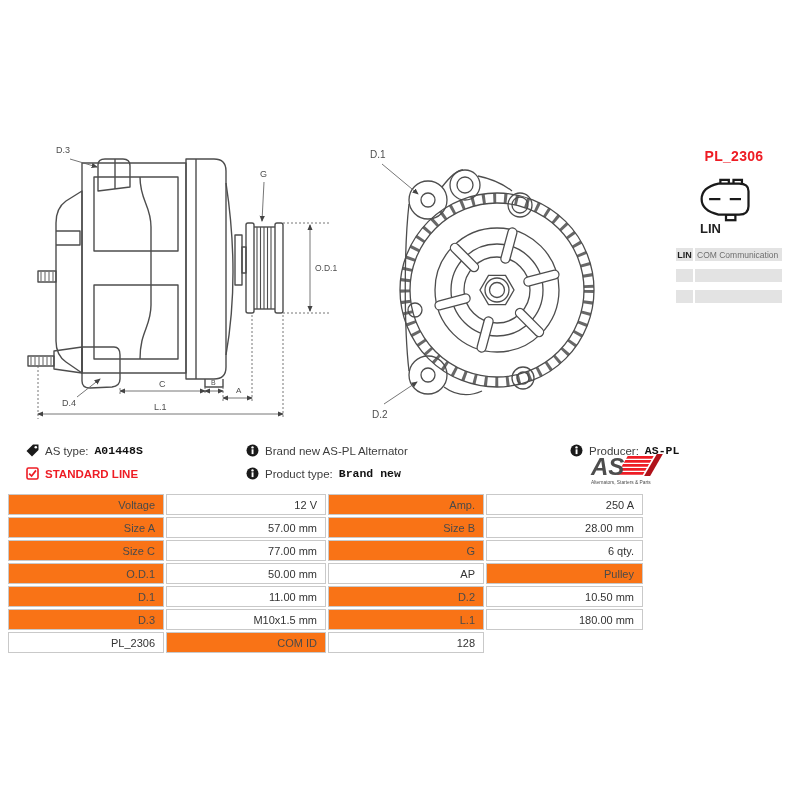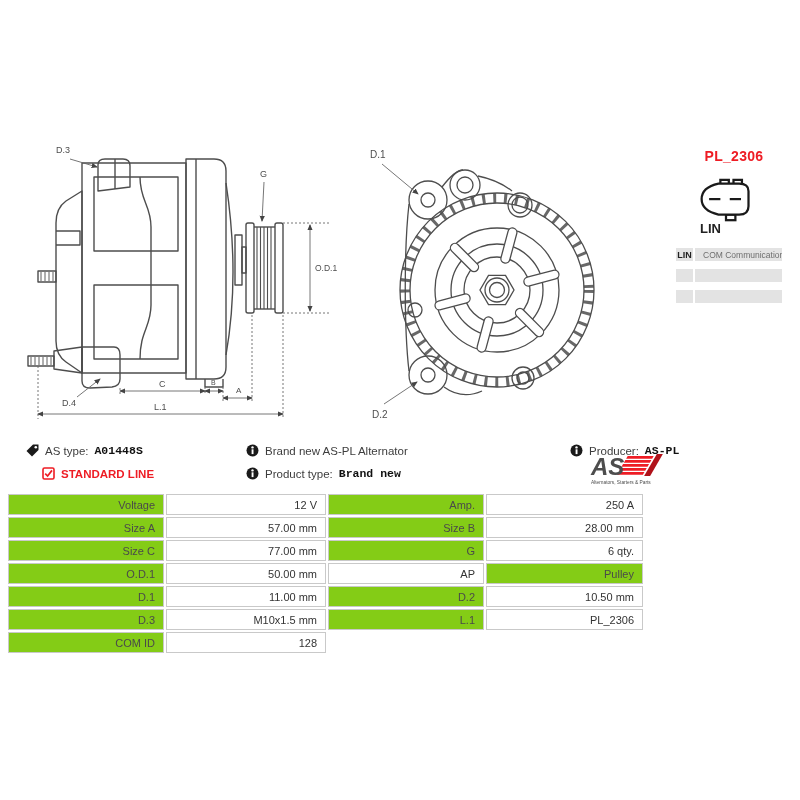--- a/index.html
+++ b/index.html
@@ -8,36 +8,36 @@
 
   
   .plug-panel{position:absolute;left:676px;top:148px;width:116px;}
   .plug-code{width:116px;text-align:center;font-size:14px;font-weight:bold;color:#ee1c24;letter-spacing:.3px;}
   .plug-svg{display:block;margin:14px 0 0 20px;}
   .plug-name{margin:-2px 0 0 24px;font-size:13px;font-weight:bold;color:#222;}
   .mini-table{margin-top:12px;width:106px;}
   .mini-row{display:flex;gap:2px;margin-bottom:8px;height:13px;}
   .mini-key{width:17px;background:#e3e3e3;display:flex;align-items:center;justify-content:center;
             font-size:9px;font-weight:bold;color:#222;}
-  .mini-val{flex:1;background:#e3e3e3;display:flex;align-items:center;padding-left:8px;
+  .mini-val{flex:1;background:#e3e3e3;display:flex;align-items:center;padding-left:2px;
             font-size:8.5px;color:#6e6e6e;white-space:nowrap;overflow:hidden;}
 
   
   .info-item{position:absolute;display:flex;align-items:center;gap:6px;font-size:11.5px;color:#3d3d3d;white-space:nowrap;}
   .info-item b{color:#111;font-family:Liberation Mono, monospace;}
-  .info-item.red{color:#ee1c24;font-weight:bold;margin-left:16px;}
+  .info-item.red{color:#ee1c24;font-weight:bold;}
 
   .logo-wrap{position:absolute;left:590px;top:452px;}
 
   
   .spec-table{position:absolute;left:8px;top:494px;display:grid;
               grid-template-columns:156px 160px 156px 157px;gap:2px;}
   .cell{border:1px solid #c9c9c9;height:19px;display:flex;align-items:center;justify-content:flex-end;
         padding-right:8px;font-size:11px;}
-  .cell.lbl{background:#84cc16;color:#4a4a4a;}
+  .cell.lbl{background:#f97316;color:#4a4a4a;}
   .cell.val{background:#fff;color:#333;text-align:right;}
 
   svg text{font-family:"Liberation Sans",sans-serif;fill:#4d4d4d;}
 </style>
 </head>
 <body>
 
 <svg class="abs" style="left:20px;top:135px" width="330" height="295" viewBox="0 0 330 295">
   <defs>
     <marker id="ar1" markerWidth="7" markerHeight="7" refX="6" refY="3" orient="auto-start-reverse">
@@ -290,16 +290,17 @@
     <div class="cell val">50.00 mm</div>
     <div class="cell val">AP</div>
     <div class="cell lbl">Pulley</div>
     <div class="cell lbl">D.1</div>
     <div class="cell val">11.00 mm</div>
     <div class="cell lbl">D.2</div>
     <div class="cell val">10.50 mm</div>
     <div class="cell lbl">D.3</div>
     <div class="cell val">M10x1.5 mm</div>
     <div class="cell lbl">L.1</div>
+    <div class="cell val">180.00 mm</div>
     <div class="cell val">PL_2306</div>
     <div class="cell lbl">COM ID</div>
     <div class="cell val">128</div>
   </div>
 
 </body></html>

